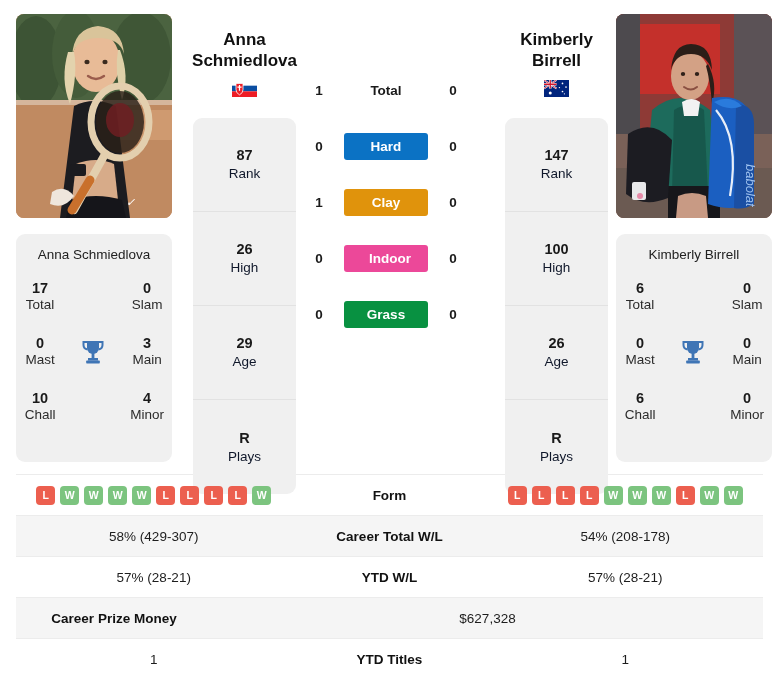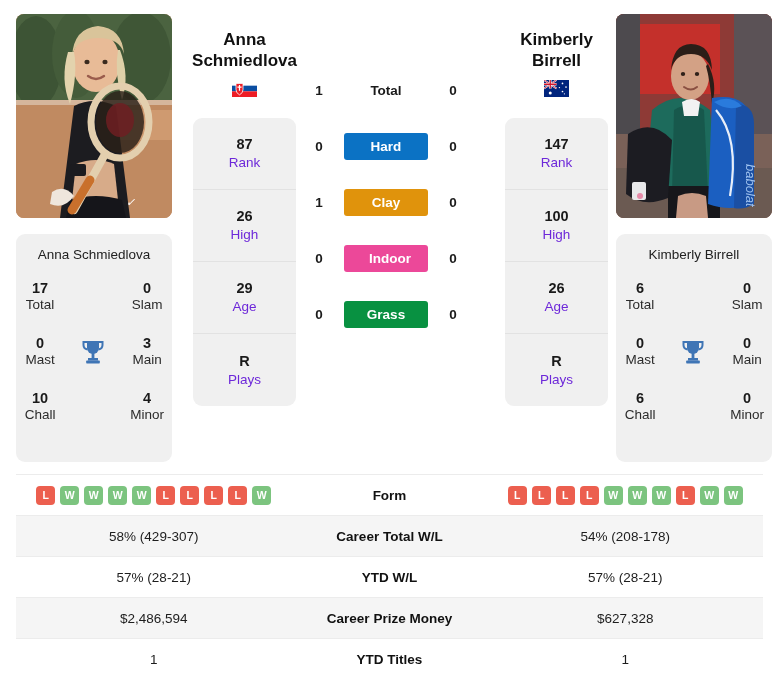--- a/index.html
+++ b/index.html
@@ -65,28 +65,28 @@
                align-items: center; justify-content: flex-start; padding-top: 16px; }
   .pname {
     text-align: center; font-size: 17px; font-weight: bold;
     line-height: 1.22; color: #111;
   }
   .flag { margin-top: 9px; width: 25px; height: 17px; display:block; }
   .flag svg { display:block; width:25px; height:17px; }
 
   .stack { background: #f0f0f0; border-radius: 9px; overflow: hidden; }
   .scell {
-    height: 72px;
+    height: 94px;
     display: flex; flex-direction: column;
     align-items: center; justify-content: center;
     border-bottom: 1px solid #e2e2e2;
   }
   .scell:last-child { border-bottom: none; }
   .scell .v { font-size: 14.5px; font-weight: bold; line-height: 1.3; }
-  .scell .l { font-size: 13.5px; color: #6d28d9; line-height: 1.3; }
+  .scell .l { font-size: 13.5px; color: #0f172a; line-height: 1.3; }
 
   
   .h2h { flex: 1 1 auto; padding-top: 48px; }
   .h2h-row {
     display: flex; align-items: center; justify-content: center;
     height: 56px;
   }
   .h2h-num {
     width: 46px; text-align: center;
     font-size: 13.5px; font-weight: bold; color: #1a1a1a;
@@ -446,21 +446,20 @@
       <div class="tside">54% (208-178)</div>
     </div>
 
     <div class="trow">
       <div class="tside">57% (28-21)</div>
       <div class="tmid">YTD W/L</div>
       <div class="tside">57% (28-21)</div>
     </div>
 
     <div class="trow alt">
-      <div class="tside">$2,486,594</div>
       <div class="tmid">Career Prize Money</div>
       <div class="tside">$627,328</div>
     </div>
 
     <div class="trow">
       <div class="tside">1</div>
       <div class="tmid">YTD Titles</div>
       <div class="tside">1</div>
     </div>
 

